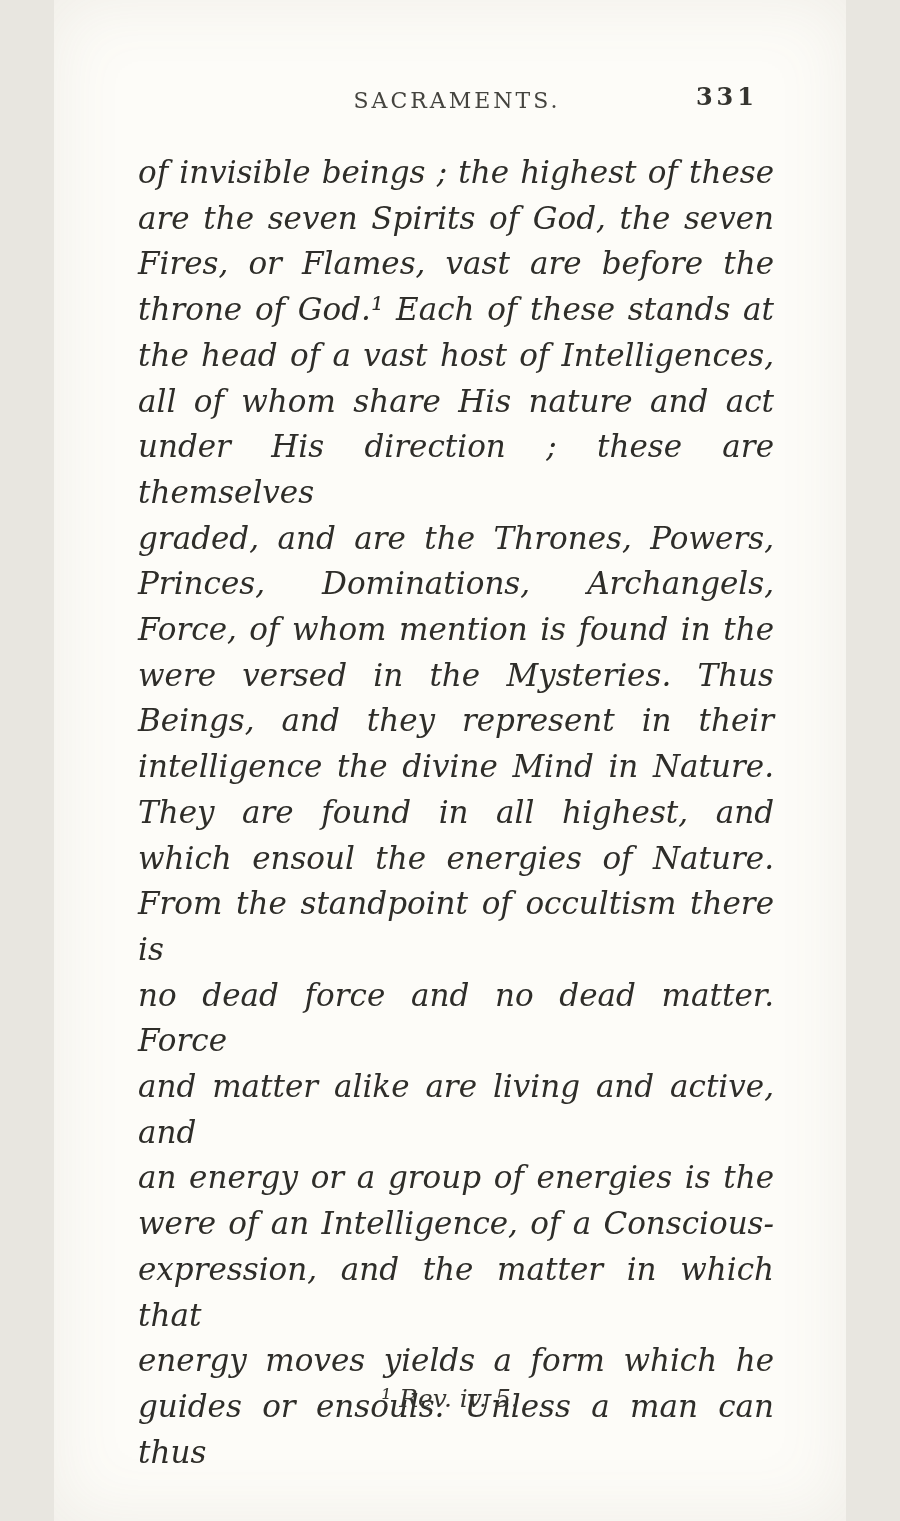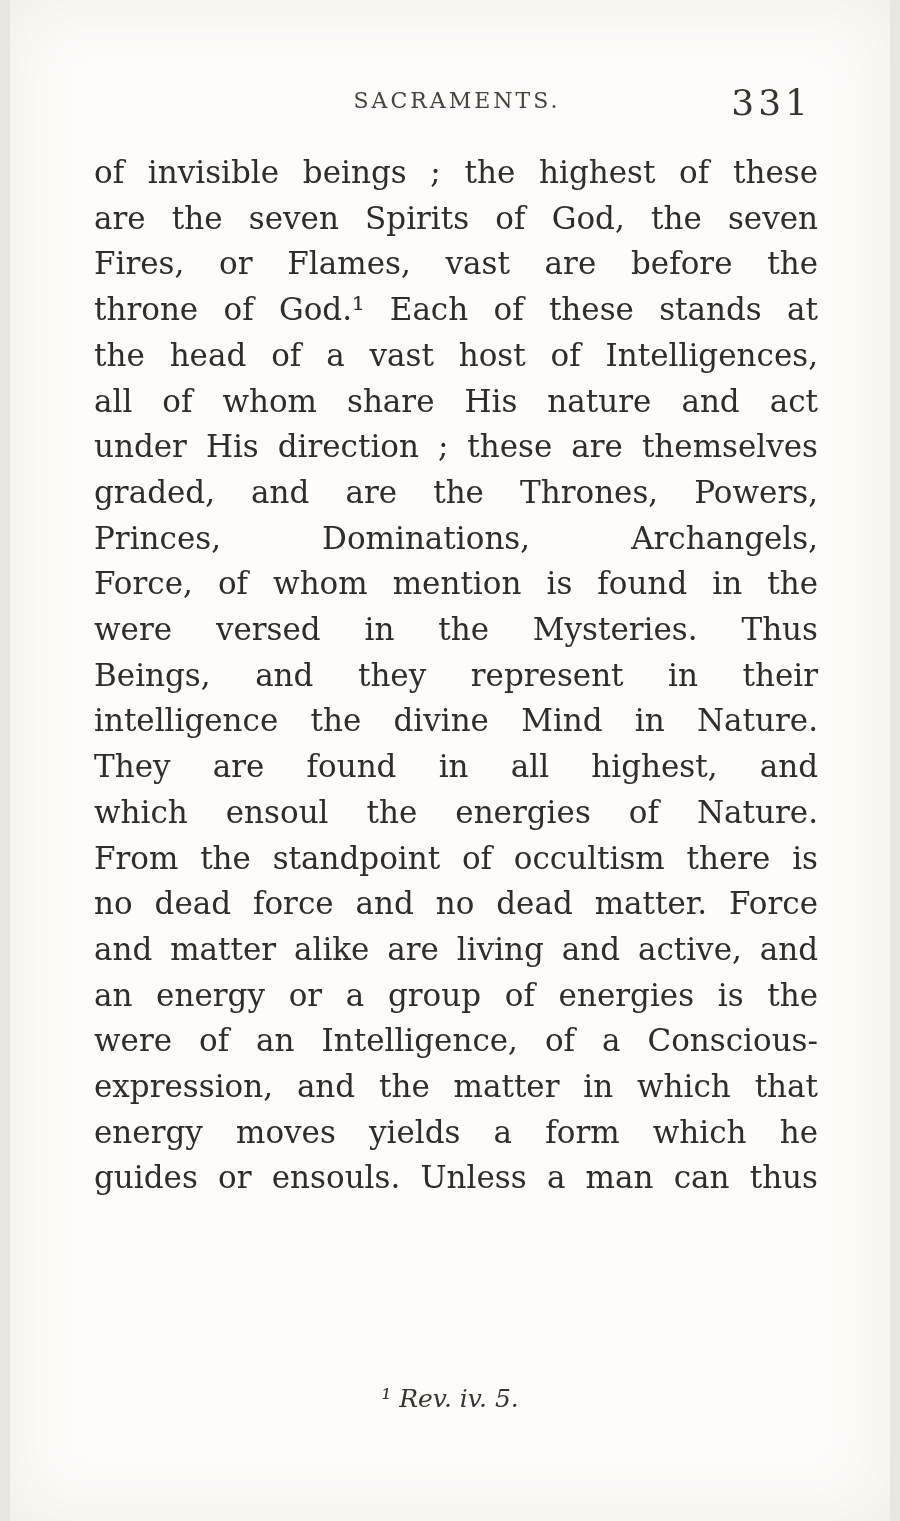--- a/index.html
+++ b/index.html
@@ -2,21 +2,21 @@
 <html><head>
 <meta charset="utf-8">
 <style>
   html, body {
     margin: 0;
     padding: 0;
     background: #e8e6e0;
   }
   .page {
     position: relative;
-    width: 880px;
+    width: 792px;
     height: 1521px;
     margin: 0 auto;
     background: #fdfcf8;
     font-family: "DejaVu Serif", "Liberation Serif", serif;
     color: #2e2d29;
     box-sizing: border-box;
     overflow: hidden;
   }
   
   .page::after {
@@ -38,40 +38,42 @@
     position: absolute;
     left: 0;
     right: 0;
     text-align: center;
     font-size: 22px;
     letter-spacing: 3px;
     color: #45443f;
   }
   .page-number {
     position: absolute;
-    right: 8px;
+    right: 18px;
     top: -6px;
-    font-size: 36px;
+    font-size: 24px;
     letter-spacing: 4px;
     color: #35342f;
+    font-weight: bold;
   }
 
   .body-text {
     position: absolute;
     top: 150px;
     left: 84px;
     right: 72px;
   }
   .body-text .line {
     font-size: 31px;
     line-height: 45.7px;
     text-align: justify;
     text-align-last: justify;
     white-space: normal;
     color: #2e2d29;
+    font-style: italic;
   }
 
   .footnote {
     position: absolute;
     top: 1384px;
     left: 0;
     right: 0;
     text-align: center;
     font-size: 25px;
     color: #35342f;

